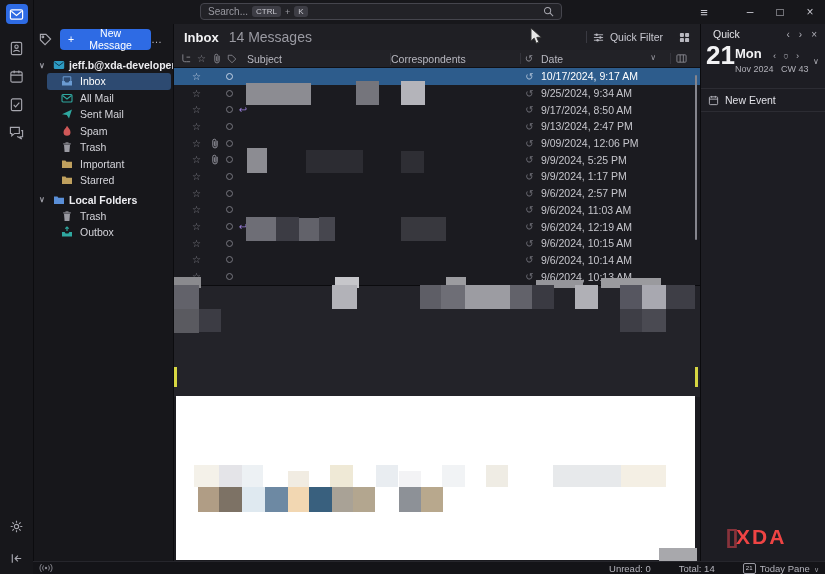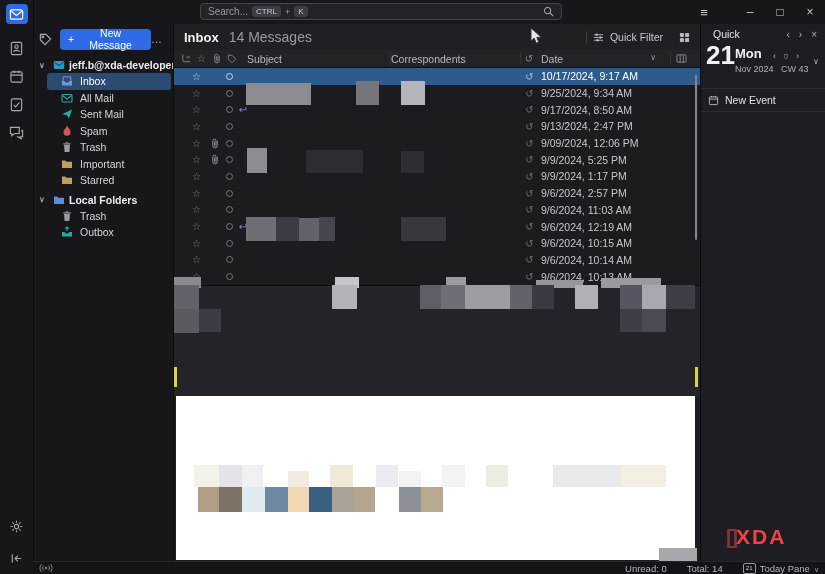--- a/index.html
+++ b/index.html
@@ -87,21 +87,21 @@
   .tp-sub span{margin-right:5px}
   .tp-nav{position:absolute;left:72px;top:6px;display:flex;gap:7px;font-size:9.5px;color:#b0b0b8}
   .tp-chev{position:absolute;left:112px;top:13px;font-size:8px;color:#b0b0b8}
   .tp-newevent{display:flex;align-items:center;gap:6px;height:22px;margin-top:6px;border-top:1px solid #2c2c33;border-bottom:1px solid #2c2c33;padding:0 7px;font-size:10.5px;color:#e0e0e6}
   .watermark{position:absolute;left:25px;top:501px;font-size:21px;font-weight:bold;white-space:nowrap}
   .wm-b{color:#87333b;letter-spacing:-2px}
   .wm-x{color:#ef4444;letter-spacing:2px;}
 
   
   .statusbar{position:absolute;left:33px;right:0;top:561px;height:13px;background:#141418;border-top:1px solid #26262c;display:flex;align-items:center;font-size:9.5px;color:#b4b4bc;padding:0 6px;box-sizing:border-box;z-index:6}
-  .sb-right{margin-left:auto;display:flex;align-items:center;gap:20px}
+  .sb-right{margin-left:auto;display:flex;align-items:center;gap:28px}
   .sb-tp{display:flex;align-items:flex-end;gap:4px}
   .sb-cal{width:11px;height:9px;border:1px solid #9a9aa2;border-radius:2px;font-size:6px;display:flex;align-items:center;justify-content:center;color:#c8c8d0}
   .sb-chev{font-size:7px;color:#9a9aa2}
 
   .cursor{position:absolute;left:530px;top:27px;z-index:50}
 </style>
 </head>
 <body>
 
 <div class="app">

